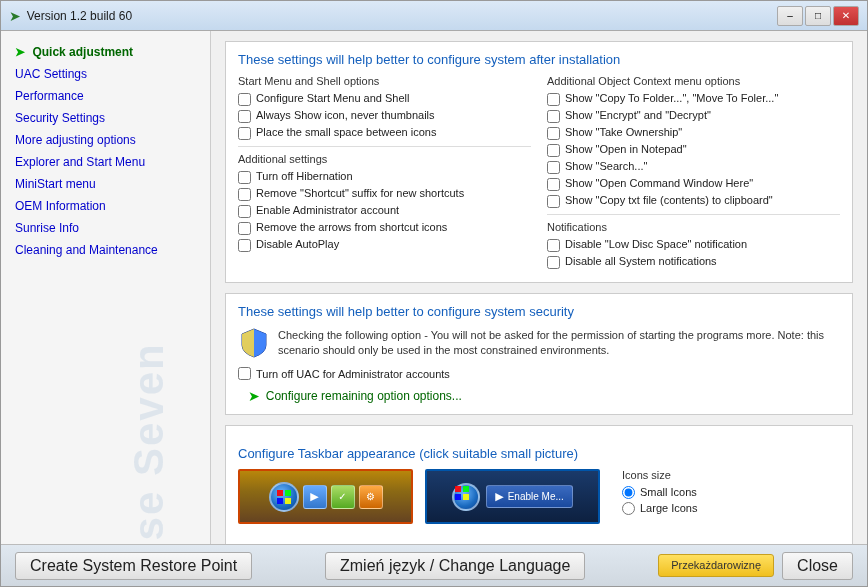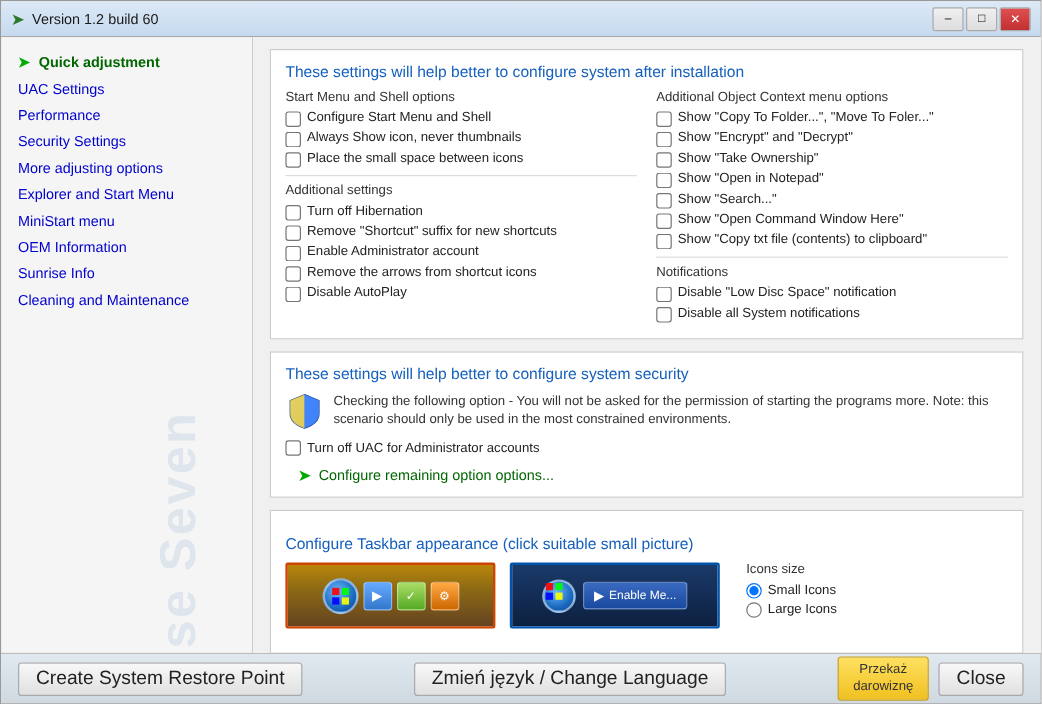--- a/index.html
+++ b/index.html
@@ -314,22 +314,22 @@
     }
     .donate-btn {
       padding: 4px 12px;
       border: 1px solid #c8a020;
       background: linear-gradient(to bottom, #ffe060, #f0c020);
       cursor: pointer;
       font-size: 11px;
       border-radius: 3px;
       color: #333;
       display: flex;
-      flex-direction: column;
-      align-items: center;
+      flex-direction: row;
+      align-items: flex-start;
       line-height: 1.2;
     }
     .bottom-right {
       display: flex;
       align-items: center;
       gap: 8px;
     }
   </style>
 </head>
 <body>

